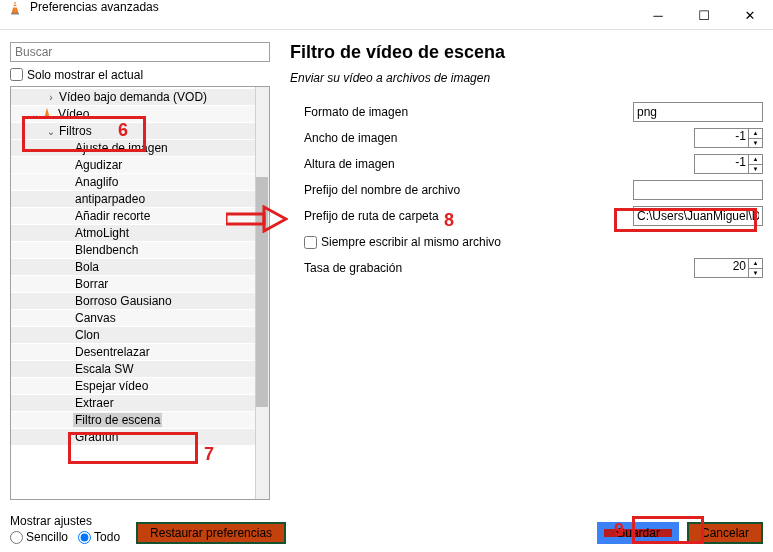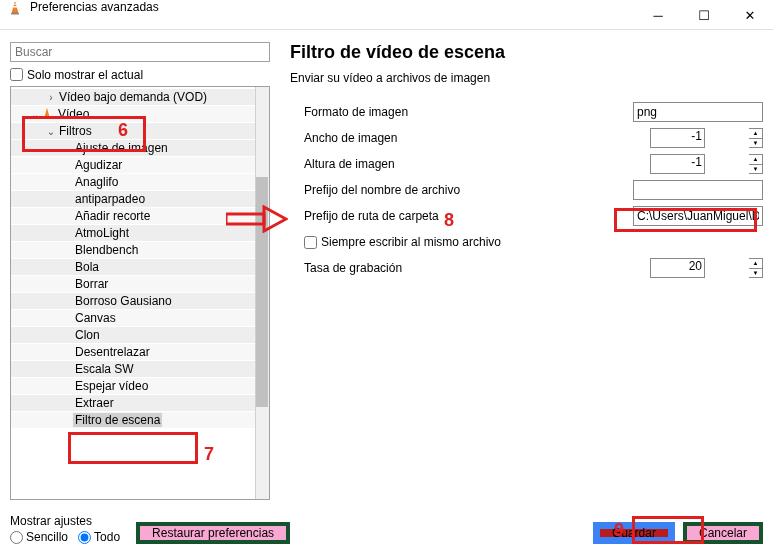--- a/index.html
+++ b/index.html
@@ -27,39 +27,39 @@
 .tree-row.alt { background: #f7f7f7; }
 .tree-row .exp { width: 12px; text-align: center; font-size: 10px; color: #555; }
 .tree-row .lbl { padding-left: 2px; }
 .tree-row.ind-1 { padding-left: 18px; }
 .tree-row.ind-2 { padding-left: 34px; }
 .tree-row.ind-3 { padding-left: 62px; }
 .tree-row.selected .lbl { background: #d0d0d0; padding: 0 2px; }
 
 .right-col { flex: 1; padding-left: 20px; display: flex; flex-direction: column; }
 .heading { font-size: 18px; font-weight: 600; margin-bottom: 8px; }
-.subheading { font-size: 12px; margin-bottom: 14px; }
+.subheading { font-size: 12px; margin-bottom: 14px; font-style: italic; }
 .fields { padding-left: 14px; }
-.field-row { display: flex; align-items: center; height: 26px; margin-bottom: 0px; gap: 44px; }
+.field-row { display: flex; align-items: center; height: 26px; margin-bottom: 0px; }
 .field-label { flex: 1; }
 .text-input { width: 130px; height: 20px; border: 1px solid #888; padding: 1px 3px; }
 .spin-input { width: 55px; height: 20px; border: 1px solid #888; text-align: right; padding-right: 2px; display: inline-block; }
 .spin-btns { width: 14px; height: 20px; border: 1px solid #888; border-left: none; display: inline-flex; flex-direction: column; }
 .spin-btns div { flex: 1; font-size: 6px; line-height: 8px; text-align: center; border-bottom: 1px solid #888; }
 .spin-btns div:last-child { border-bottom: none; }
 .check-inline { display: flex; align-items: flex-end; }
 .check-inline input { margin-right: 4px; }
 
 .bottom-row { display: flex; align-items: flex-end; justify-content: space-between; height: 44px; padding-top: 6px; }
 .show-group { display: flex; flex-direction: column; }
 .show-title { margin-bottom: 2px; }
 .radios { display: flex; align-items: flex-end; gap: 4px; }
 .radios label { display: flex; align-items: center; margin-right: 6px; }
 .radios input { margin-right: 3px; }
-.btn { height: 22px; padding: 0 12px; border: 4px solid #14532d; background: #f9a8d4; display: inline-flex; align-items: center; justify-content: center; font-size: 12px; }
+.btn { height: 22px; padding: 0 12px; border: 2px solid #14532d; background: #c2410c; display: inline-flex; align-items: center; justify-content: center; font-size: 12px; }
 .btn.primary { border: 7px solid #3b82f6; background: #b91c1c; }
 .right-btns { display: flex; align-items: center; gap: 8px; }
 
 
 .ann { position: absolute; pointer-events: none; }
 .ann-box { border: 3px solid #e02020; }
 .ann-num { color: #e02020; font-weight: 700; font-size: 18px; font-family: Arial, sans-serif; }
 .ann-arrow svg { display: block; }
 </style>
 </head>
@@ -153,20 +153,23 @@
             </div>
             <div class="tree-row ind-3 alt">
               <span class="lbl">Espejar vídeo</span>
             </div>
             <div class="tree-row ind-3">
               <span class="lbl">Extraer</span>
             </div>
             <div class="tree-row ind-3 alt selected">
               <span class="lbl">Filtro de escena</span>
             </div>
+            <div class="tree-row ind-3">
+              <span class="lbl">Gradfun</span>
+            </div>
           </div>
         <div class="tree-scroll">
             <div class="tree-thumb"></div>
           </div>
       </div>
     </div>
 
     <div class="right-col">
       <div class="heading">Filtro de vídeo de escena</div>
       <div class="subheading">Enviar su vídeo a archivos de imagen</div>

